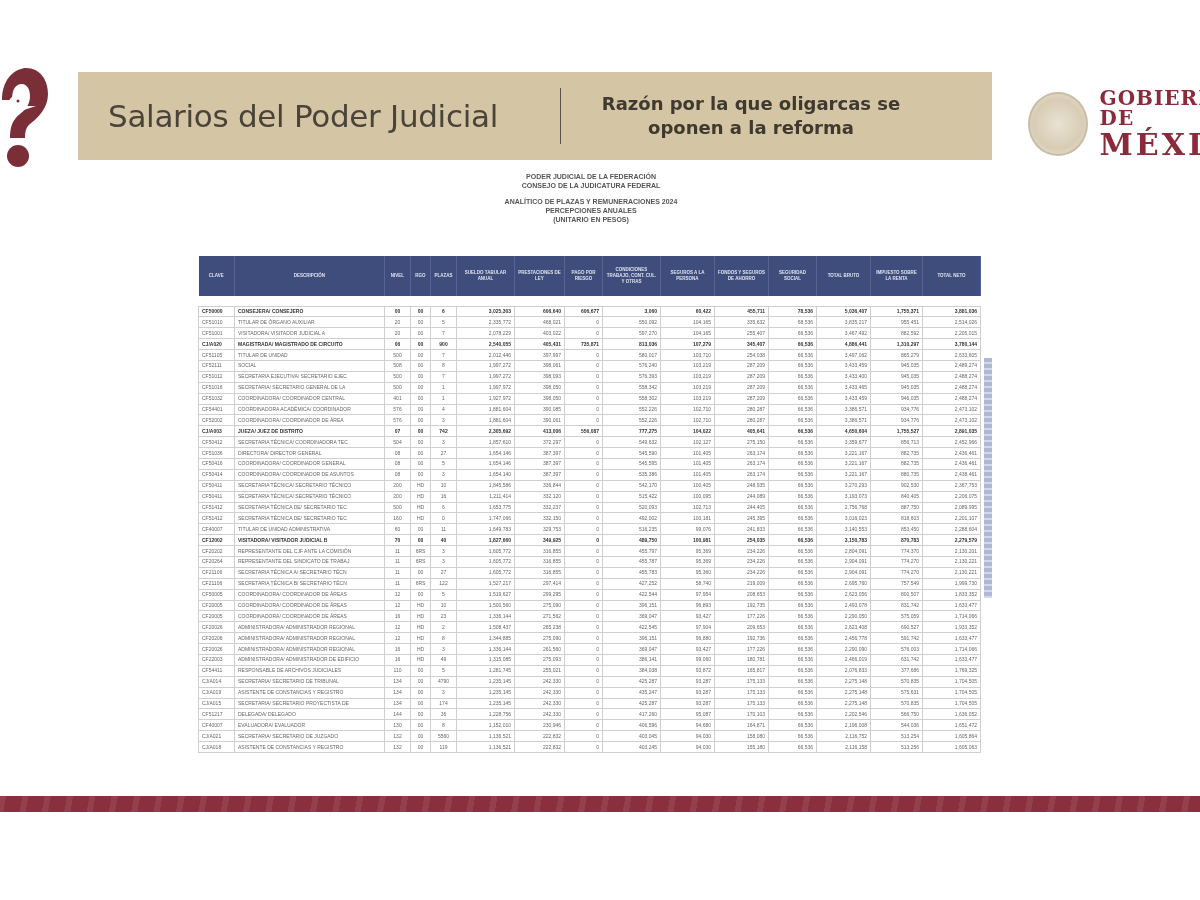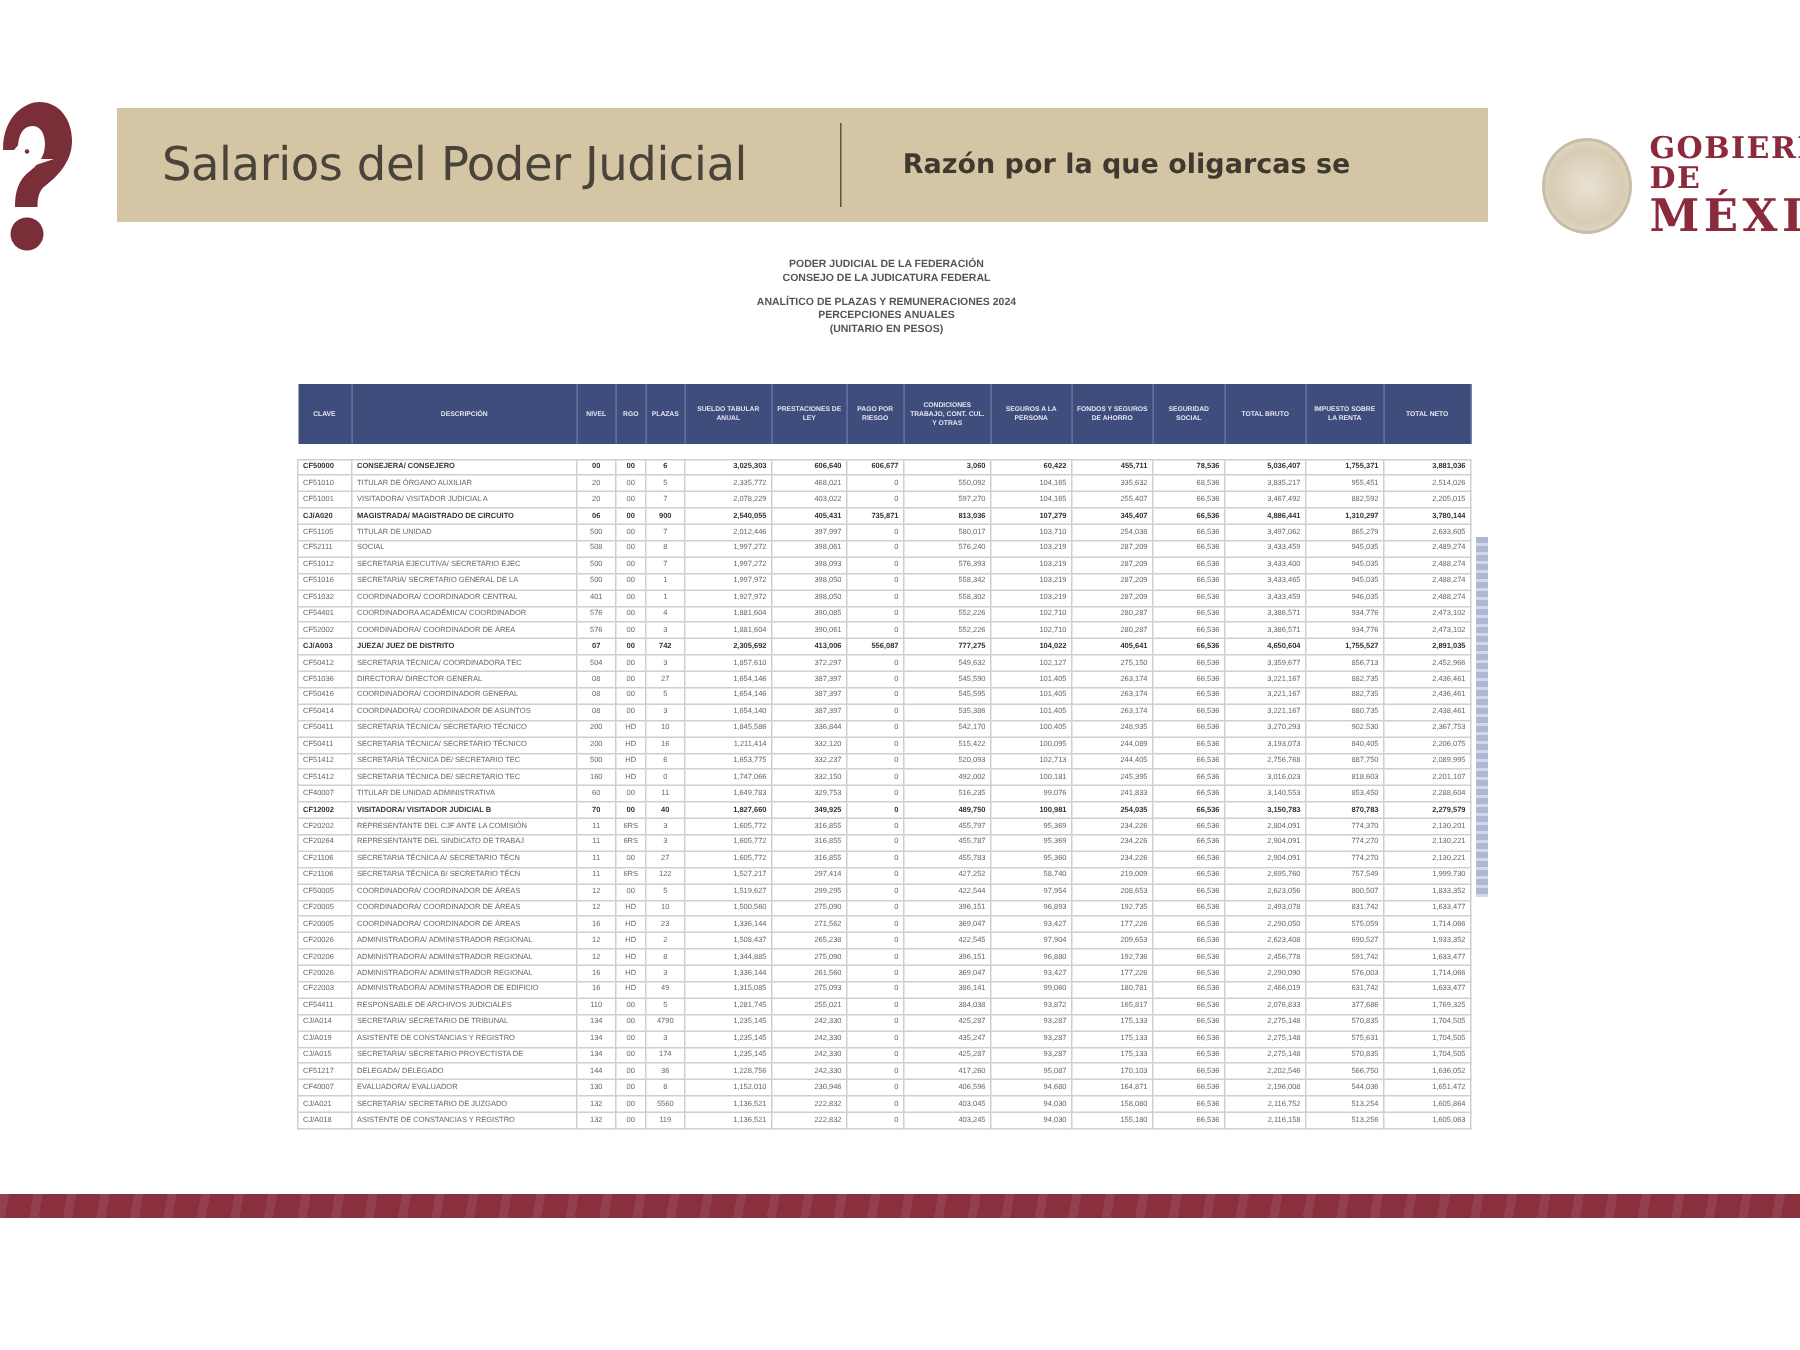--- a/index.html
+++ b/index.html
@@ -2,21 +2,21 @@
 <html><head>
 <meta charset="utf-8">
 <style>
   * { box-sizing: border-box; margin: 0; padding: 0; }
   html, body { width: 1200px; height: 900px; background: #ffffff; overflow: hidden; }
   body { position: relative; font-family: "Liberation Sans", sans-serif; color: #333; }
 
   .q-icon { position: absolute; left: 0; top: 66px; width: 48px; height: 106px; }
 
   .banner {
-    position: absolute; left: 78px; top: 72px; width: 914px; height: 76px;
+    position: absolute; left: 78px; top: 72px; width: 914px; height: 88px;
     background: #d4c6a4; display: flex; align-items: center;
   }
   .banner-title {
     font-family: "DejaVu Sans", sans-serif; font-size: 31px; color: #4a4339;
     padding-left: 30px; width: 482px; white-space: nowrap; letter-spacing: -0.3px;
   }
   .banner-divider { width: 1px; height: 56px; background: #5a5248; margin: 0 20px 0 0; }
   .banner-sub {
     font-family: "DejaVu Sans", sans-serif; font-weight: bold; font-size: 18px; color: #3f392f;
     line-height: 24px; width: 340px; text-align: center;
@@ -74,20 +74,21 @@
   <circle cx="18" cy="90" r="11" fill="#7a2e38"></circle>
   <path d="M8 40 C8 32 14 28 20 30 C24 32 26 36 24 40 L36 40 L24 44 C22 48 14 48 10 46 Z" fill="#ffffff" opacity="0.95"></path>
   <circle cx="18" cy="35" r="1.5" fill="#7a2e38"></circle>
 </svg>
 
 <div class="banner">
   <div class="banner-title">Salarios del Poder Judicial</div>
   <div class="banner-divider"></div>
   <div class="banner-sub">
     <div>Razón por la que oligarcas se</div>
+    <div>oponen a la reforma</div>
   </div>
 </div>
 
 <div class="gov-logo">
   <div class="gov-seal"></div>
   <div class="gov-text">
     <div class="g1">GOBIERNO DE</div>
     <div class="g2">MÉXICO</div>
   </div>
 </div>

